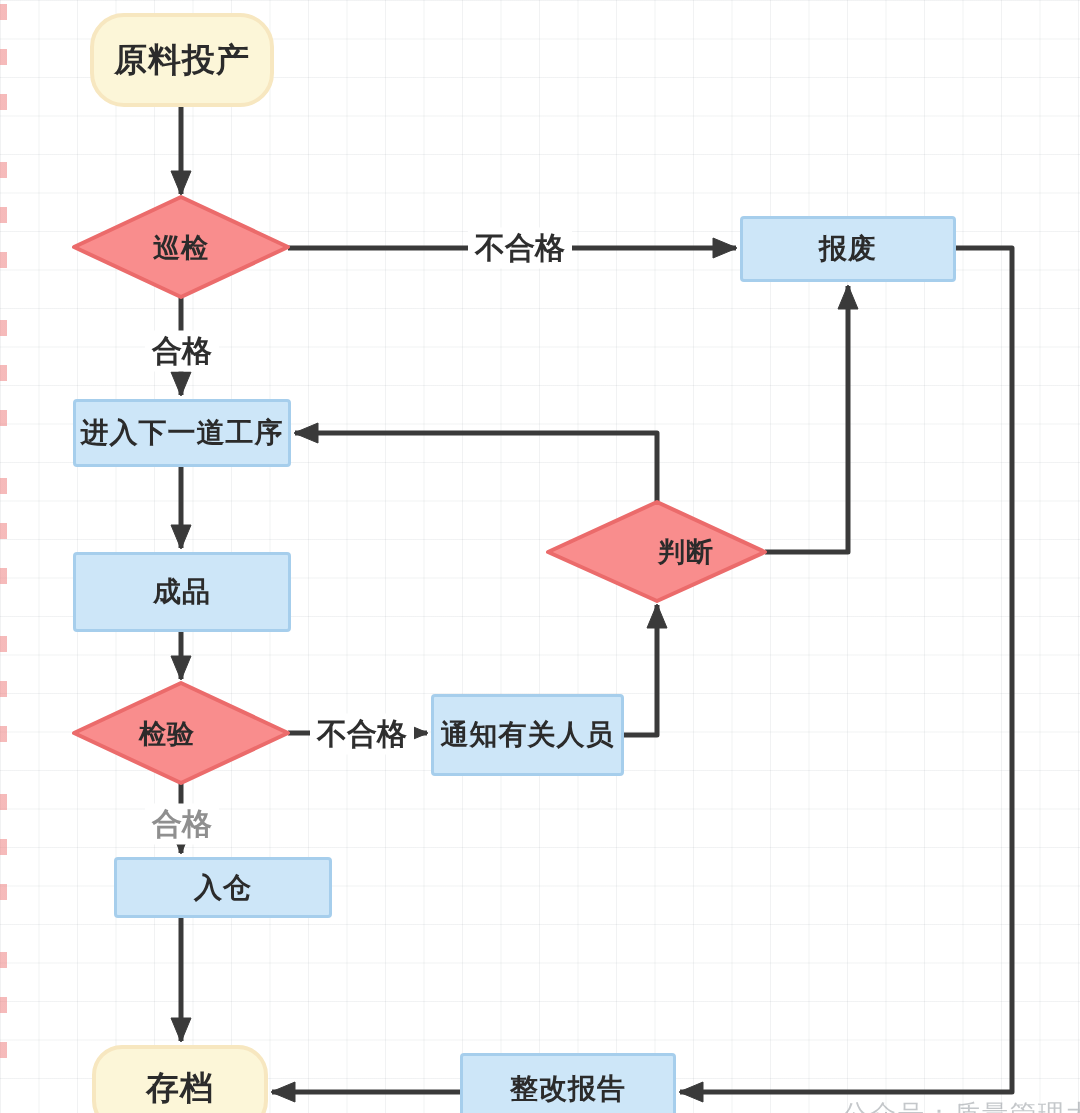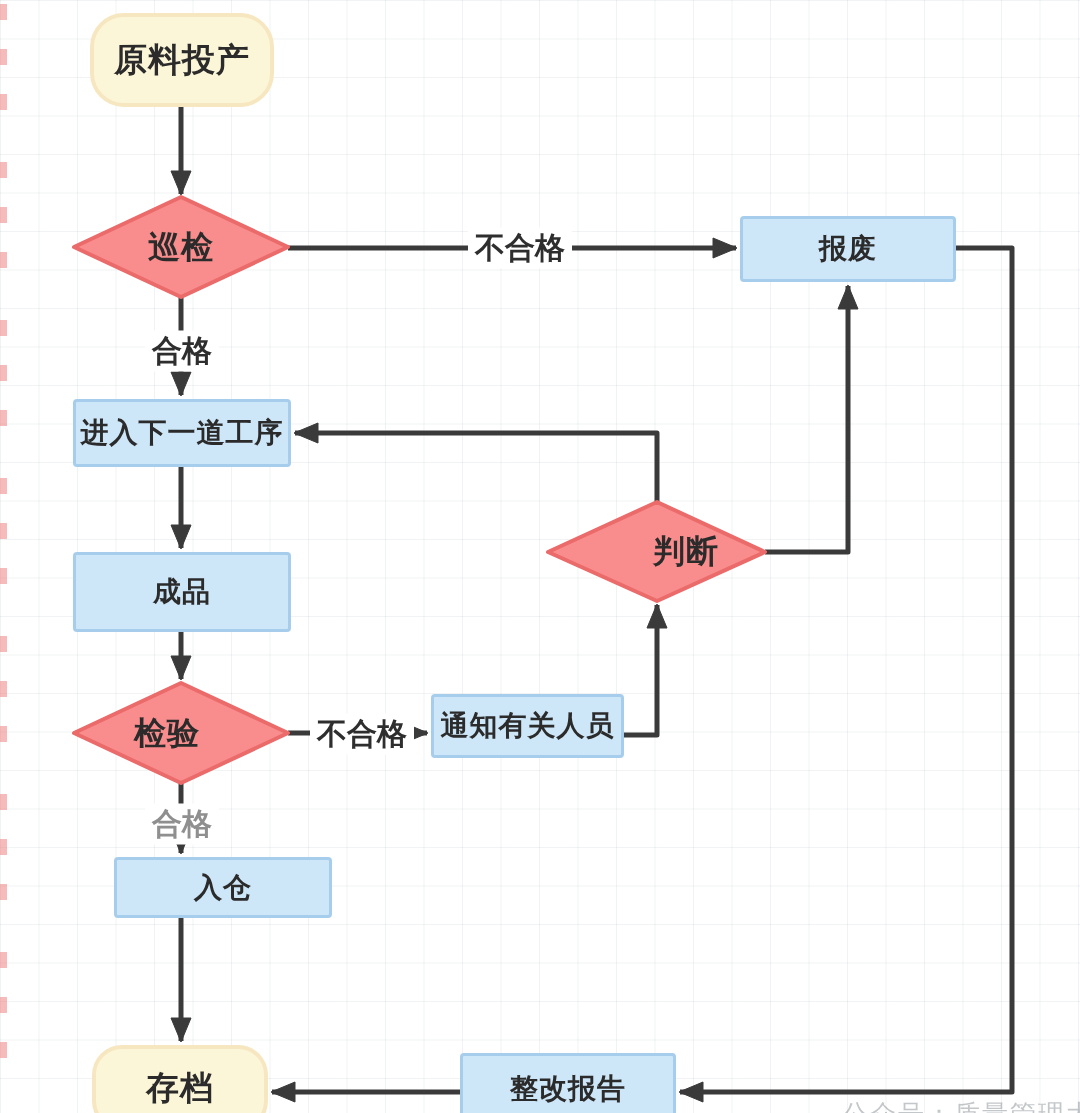--- a/index.html
+++ b/index.html
@@ -24,28 +24,28 @@
   }
   .terminator {
     background:#fcf6d8; border:4px solid #f7e7c0; border-radius:34px;
     font-size:33px;
   }
   
   #n-start     { left:90px;  top:13px;   width:184px; height:94px;align-items:center; }
   #n-scrap     { left:740px; top:216px;  width:216px; height:66px; }
   #n-next      { left:73px;  top:399px;  width:218px; height:68px; }
   #n-finished  { left:73px;  top:552px;  width:218px; height:80px; }
-  #n-notify    { left:431px; top:694px;  width:193px; height:64px; }
+  #n-notify    { left:431px; top:694px;  width:193px; height:82px; }
   #n-warehouse { left:73px;  top:857px;  width:218px; height:61px;margin-left:41px; }
   #n-archive   { left:92px;  top:1045px; width:176px; height:86px; border-radius:30px; }
   #n-report    { left:460px; top:1053px; width:216px; height:72px; }
 
   .diamond-label {
     position:absolute; transform:translate(-50%,-50%);
-    font-size:32px; font-weight:600; color:#2b2b2b; letter-spacing:1px;
+    font-size:27px; font-weight:600; color:#2b2b2b; letter-spacing:1px;
     white-space:nowrap;
   }
   #dl-patrol  { left:181px; top:248px; }
   #dl-inspect { left:167px; top:734px; }
   #dl-judge   { left:686px; top:552px; }
 
   .edge-label {
     position:absolute; transform:translate(-50%,-50%);
     background:#ffffff; padding:0 7px;
     font-size:30px; font-weight:700; color:#2e2e2e; white-space:nowrap;

